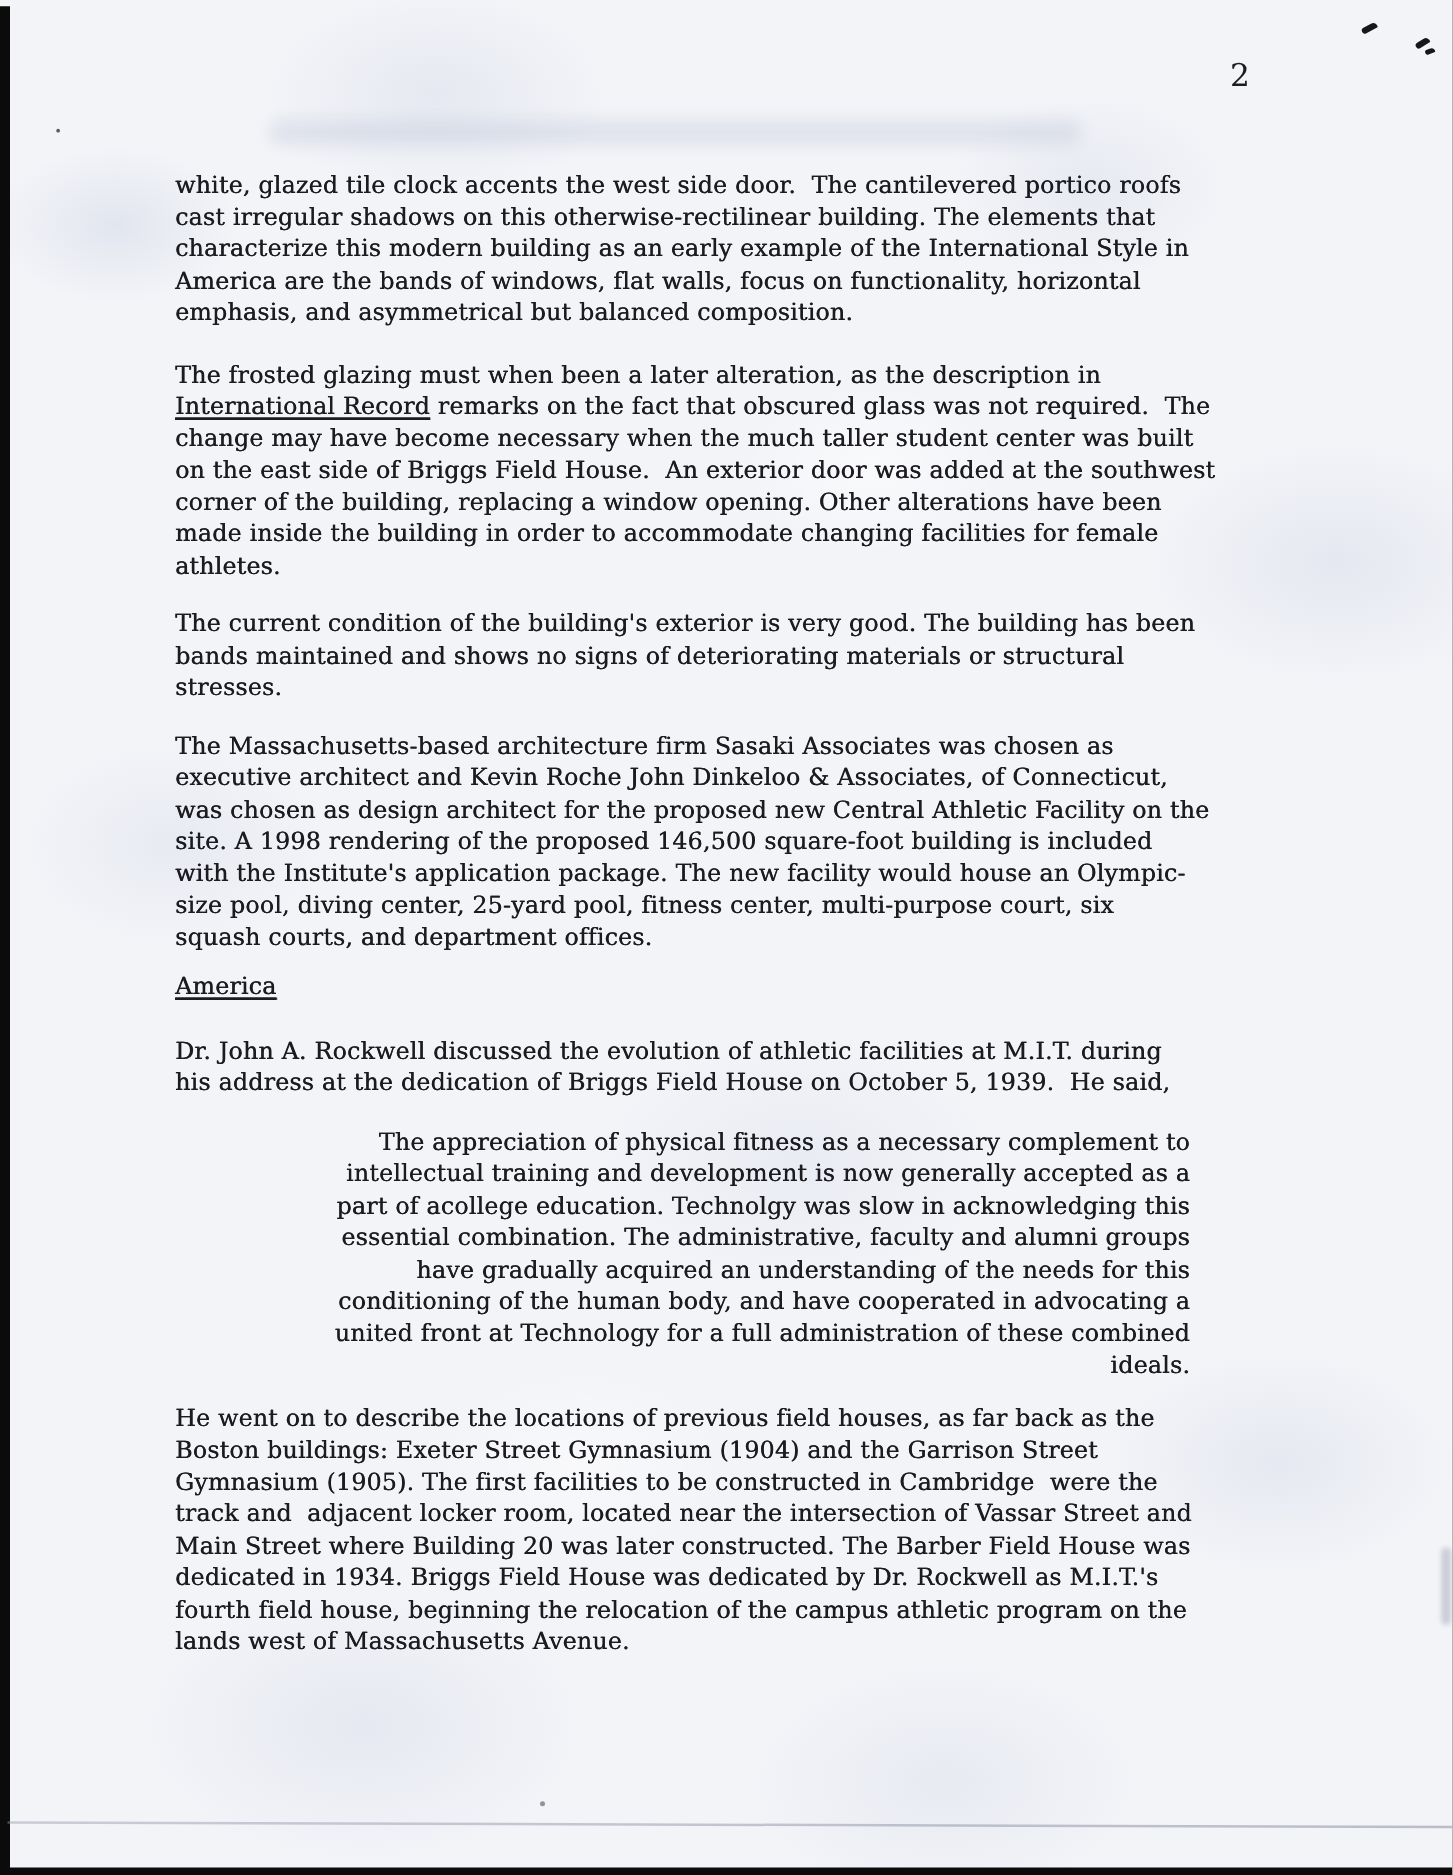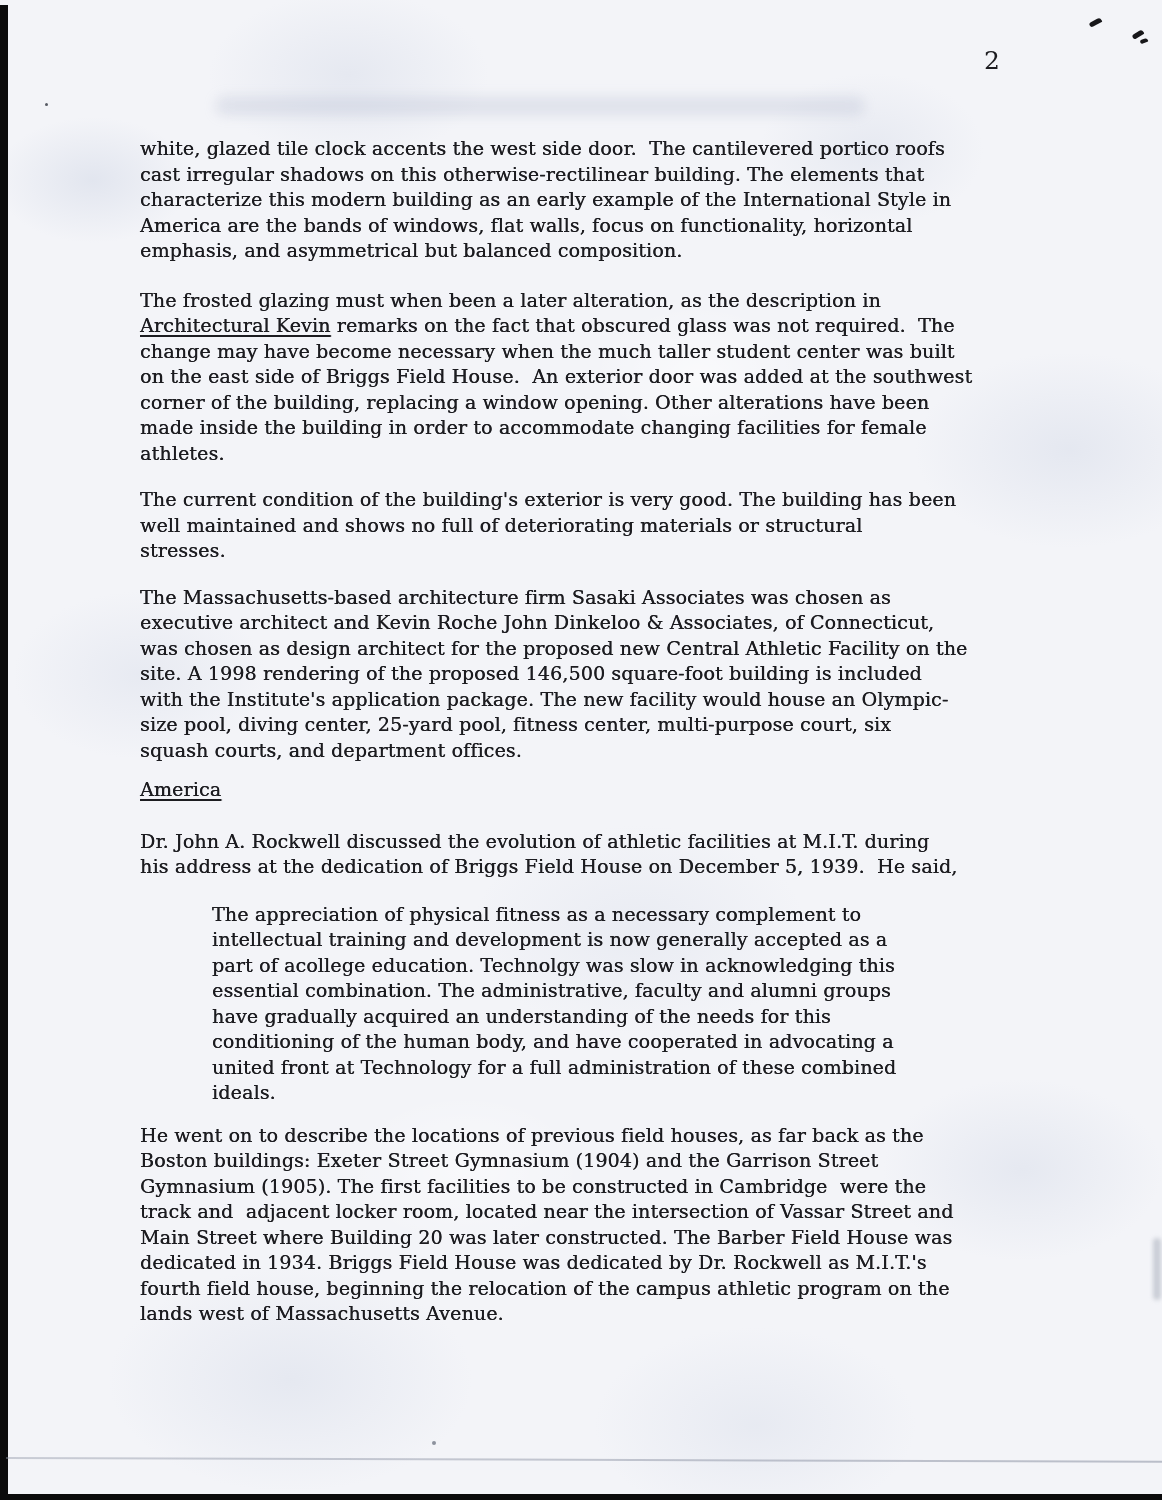--- a/index.html
+++ b/index.html
@@ -135,20 +135,21 @@
   .mb-q  { margin-bottom: 17px !important; }
 
   .underline {
     text-decoration: underline;
     text-decoration-thickness: 1.5px;
     text-underline-offset: 3px;
   }
   blockquote.quote-block {
     margin-left: 72px !important;
     width: 740px;
+    text-align: right;
   }
 </style>
 </head>
 <body>
 
 <div class="page">
 
   <div class="edge-left"></div>
   <div class="edge-bottom"></div>
   <div class="crease-line"></div>
@@ -164,43 +165,43 @@
 
   <main class="body-text">
 
     <p class="mb-p1">white, glazed tile clock accents the west side door.  The cantilevered portico roofs
 cast irregular shadows on this otherwise-rectilinear building. The elements that
 characterize this modern building as an early example of the International Style in
 America are the bands of windows, flat walls, focus on functionality, horizontal
 emphasis, and asymmetrical but balanced composition.</p>
 
     <p class="mb-p2"><span>The frosted glazing must when been a later alteration, as the description in
-</span><span class="underline">Architectural Kevin</span><span> remarks on the fact that obscured glass was not required.  The
+</span><span class="underline">International Record</span><span> remarks on the fact that obscured glass was not required.  The
 change may have become necessary when the much taller student center was built
 on the east side of Briggs Field House.  An exterior door was added at the southwest
 corner of the building, replacing a window opening. Other alterations have been
 made inside the building in order to accommodate changing facilities for female
 athletes.</span></p>
 
     <p class="mb-p3">The current condition of the building's exterior is very good. The building has been
-well maintained and shows no full of deteriorating materials or structural
+bands maintained and shows no signs of deteriorating materials or structural
 stresses.</p>
 
     <p class="mb-p4">The Massachusetts-based architecture firm Sasaki Associates was chosen as
 executive architect and Kevin Roche John Dinkeloo &amp; Associates, of Connecticut,
 was chosen as design architect for the proposed new Central Athletic Facility on the
 site. A 1998 rendering of the proposed 146,500 square-foot building is included
 with the Institute's application package. The new facility would house an Olympic-
 size pool, diving center, 25-yard pool, fitness center, multi-purpose court, six
 squash courts, and department offices.</p>
 
     <h2 class="underline mb-h">America</h2>
 
     <p class="mb-p5">Dr. John A. Rockwell discussed the evolution of athletic facilities at M.I.T. during
-his address at the dedication of Briggs Field House on December 5, 1939.  He said,</p>
+his address at the dedication of Briggs Field House on October 5, 1939.  He said,</p>
 
     <blockquote class="quote-block mb-q">The appreciation of physical fitness as a necessary complement to
 intellectual training and development is now generally accepted as a
 part of acollege education. Technolgy was slow in acknowledging this
 essential combination. The administrative, faculty and alumni groups
 have gradually acquired an understanding of the needs for this
 conditioning of the human body, and have cooperated in advocating a
 united front at Technology for a full administration of these combined
 ideals.</blockquote>
 

